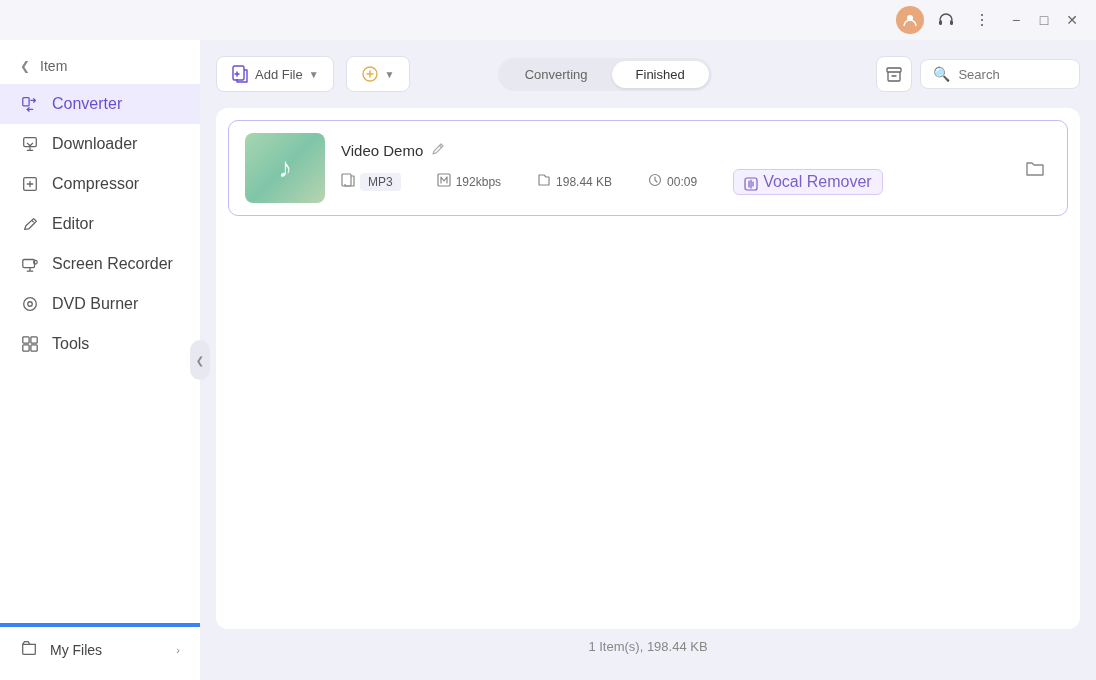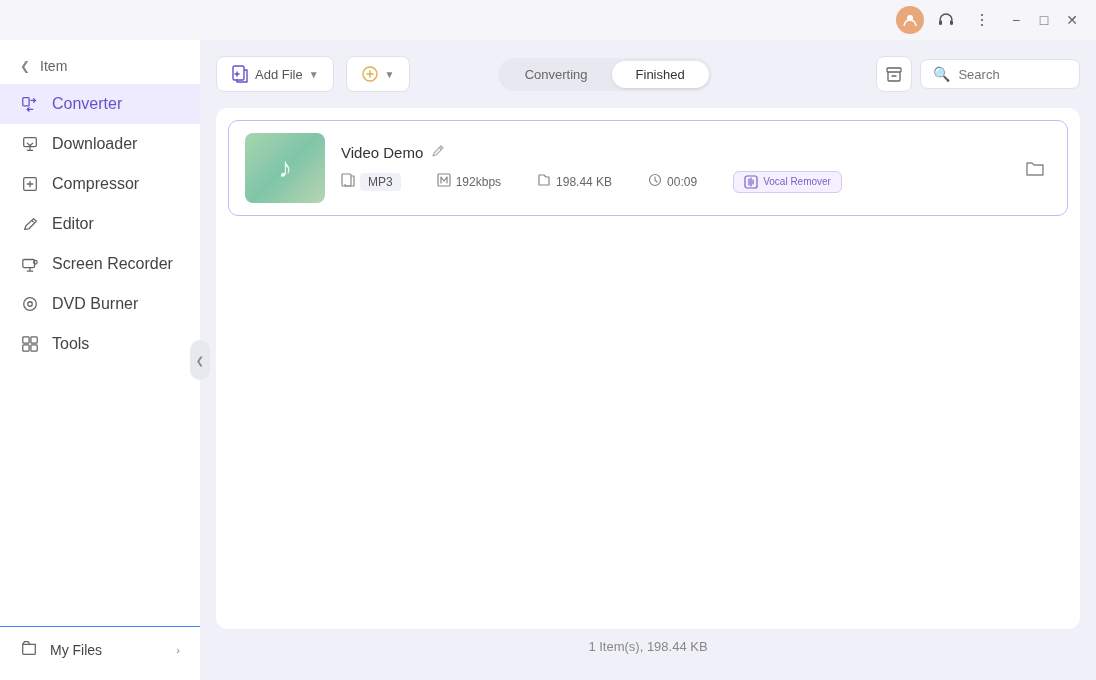--- a/index.html
+++ b/index.html
@@ -144,21 +144,21 @@
       justify-content: center;
       cursor: pointer;
       z-index: 10;
       font-size: 10px;
       color: #888;
     }
 
     
     .sidebar-bottom {
       margin-top: auto;
-      border-top: 1px solid #3b82f6;
+      border-top: 4px solid #3b82f6;
     }
     .sidebar-myfiles {
       display: flex;
       align-items: center;
       gap: 12px;
       padding: 12px 20px;
       cursor: pointer;
       color: #444;
       font-size: 14px;
     }
@@ -344,27 +344,27 @@
     .format-badge {
       background: #f0f0f8;
       padding: 2px 8px;
       border-radius: 4px;
       font-size: 12px;
       color: #555;
       font-weight: 500;
     }
     .vocal-remover-badge {
       display: flex;
-      align-items: center;
+      align-items: flex-end;
       gap: 5px;
       background: #f5f0ff;
       border: 1px solid #d8c8f5;
       border-radius: 6px;
       padding: 3px 10px;
-      font-size: 10px;
+      font-size: 16px;
       color: #7a5fc5;
       cursor: pointer;
     }
     .file-actions {
       display: flex;
       align-items: center;
       gap: 8px;
     }
     .folder-btn {
       width: 32px;

